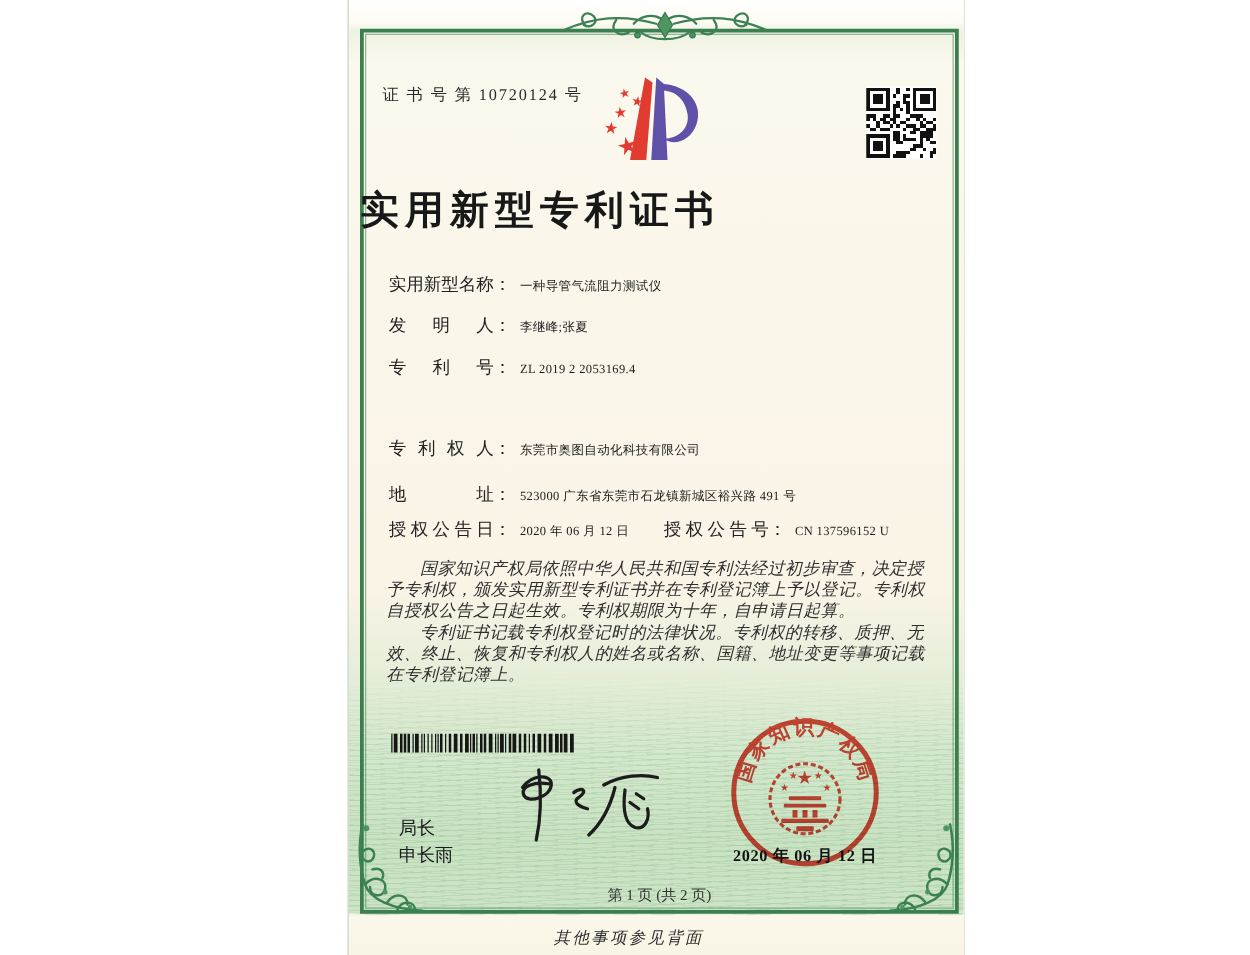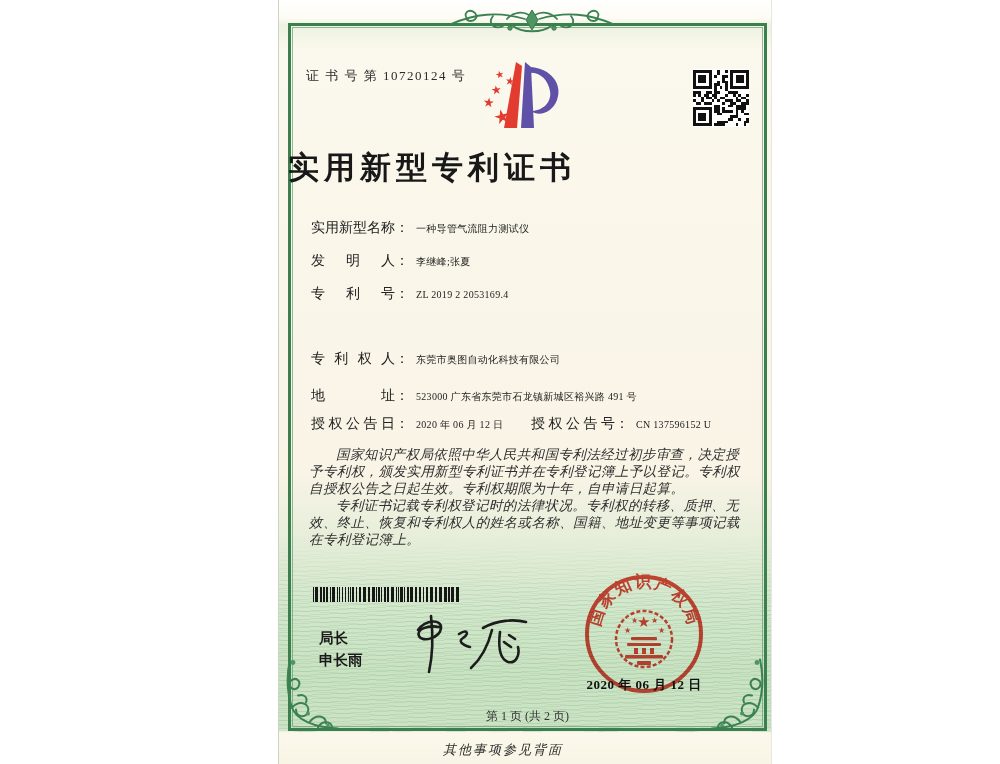--- a/index.html
+++ b/index.html
@@ -53,22 +53,22 @@
   .fpair2{position:absolute;left:220px;top:0;}
   
   .legal{
     position:absolute;left:30px;top:446px;width:438px;
     font-size:13.5px;line-height:17px;font-style:italic;color:#2e2e2e;letter-spacing:.4px;
   }
   .legal p{margin:0;text-indent:2em;}
   
   .barcode{position:absolute;left:34px;top:587px;height:15px;display:flex;align-items:stretch;}
   .barcode div{background:#161616;}
-  .signer{position:absolute;left:40px;top:627px;font-family:"Liberation Sans","DejaVu Sans",sans-serif;
-    font-weight:700;font-size:14.5px;line-height:22px;color:#1a1a1a;}
+  .signer{position:absolute;left:40px;top:652px;font-family:"Liberation Sans","DejaVu Sans",sans-serif;
+    font-weight:400;font-size:14.5px;line-height:22px;color:#1a1a1a;}
   .signature{position:absolute;left:128px;top:604px;width:132px;height:76px;}
   .seal{position:absolute;left:302px;top:571px;width:126px;height:126px;mix-blend-mode:multiply;opacity:.92;}
   .seal-date{position:absolute;left:300px;top:676px;width:130px;text-align:center;
     font-size:13px;font-weight:600;color:#111;letter-spacing:.5px;}
   .page-ind{position:absolute;left:9px;top:708px;width:479px;text-align:center;font-size:12px;color:#333;}
   .footer-note{position:absolute;left:0;top:741px;width:448px;text-align:center;
     font-size:13px;font-style:italic;letter-spacing:2px;color:#2e2e2e;}
   
   .orn{position:absolute;pointer-events:none;}
   .orn-top{left:168px;top:2px;width:170px;height:40px;}

